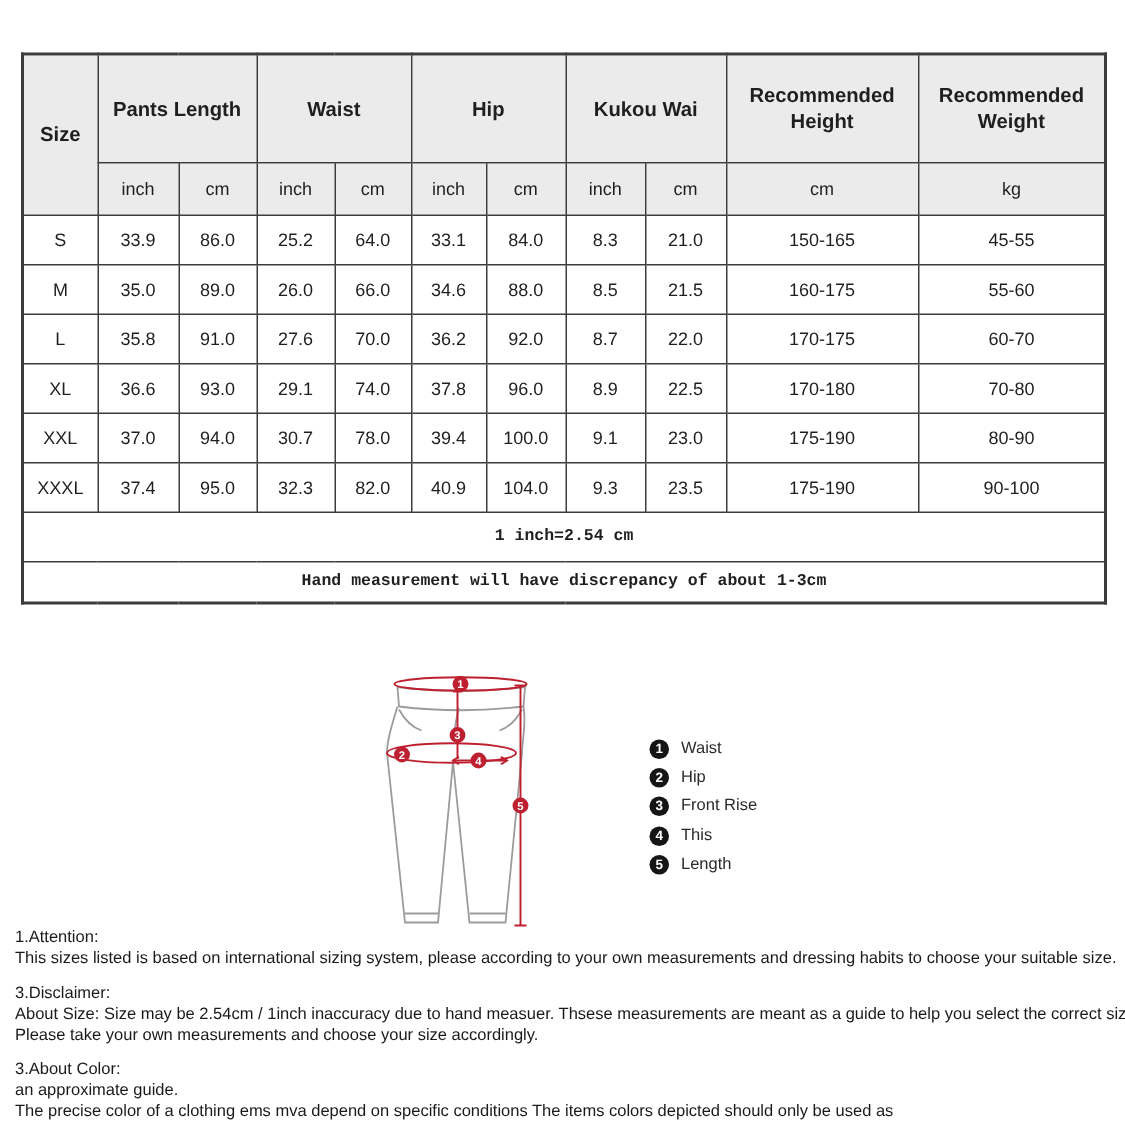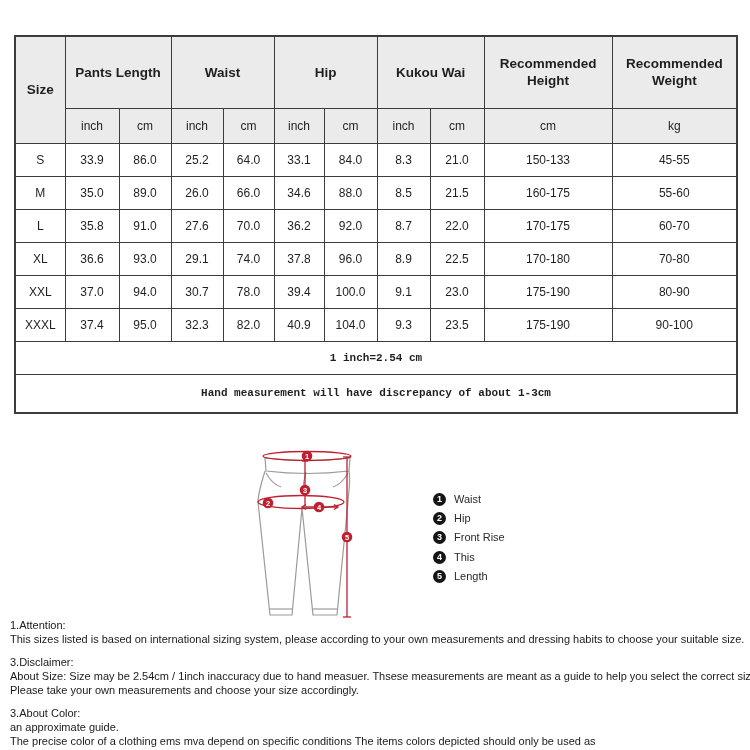--- a/index.html
+++ b/index.html
@@ -8,21 +8,21 @@
   
   .size-table{position:absolute;left:14px;top:35px;width:722px;border-collapse:collapse;table-layout:fixed;border:2px solid #3c3c3c;}
   .size-table th,.size-table td{border:1px solid #3c3c3c;text-align:center;vertical-align:middle;padding:0;overflow:hidden;}
   .size-table th{background:#ebebeb;font-weight:bold;font-size:13.5px;line-height:17px;}
   .size-table .unit{background:#ebebeb;font-weight:normal;font-size:12px;}
   .row-h1{height:72px;}
   .row-h2{height:35px;}
   .row-data{height:33px;}
   .row-data td{font-size:12px;font-weight:normal;}
   .row-note1{height:33px;margin-left:27px;}
-  .row-note2{height:39px;}
+  .row-note2{height:28px;}
   .note-cell{font-family:"Liberation Mono",monospace;font-weight:bold;font-size:11px;letter-spacing:0;}
 
   
   .pants-svg{position:absolute;left:256px;top:440px;width:110px;height:185px;}
   .legend{position:absolute;left:433px;top:493px;display:flex;flex-direction:column;gap:6.2px;}
   .legend-item{display:flex;align-items:center;gap:8px;height:13px;}
   .legend-num{width:13px;height:13px;border-radius:50%;background:#151515;color:#fff;font-size:9px;font-weight:bold;line-height:13px;text-align:center;flex:0 0 13px;}
   .legend-label{font-size:11px;color:#2a2a2a;line-height:13px;}
 
   
@@ -74,21 +74,21 @@
   <tr class="row-data">
     <td>S</td>
     <td>33.9</td>
     <td>86.0</td>
     <td>25.2</td>
     <td>64.0</td>
     <td>33.1</td>
     <td>84.0</td>
     <td>8.3</td>
     <td>21.0</td>
-    <td>150-133</td>
+    <td>150-165</td>
     <td>45-55</td>
   </tr>
   <tr class="row-data">
     <td>M</td>
     <td>35.0</td>
     <td>89.0</td>
     <td>26.0</td>
     <td>66.0</td>
     <td>34.6</td>
     <td>88.0</td>

